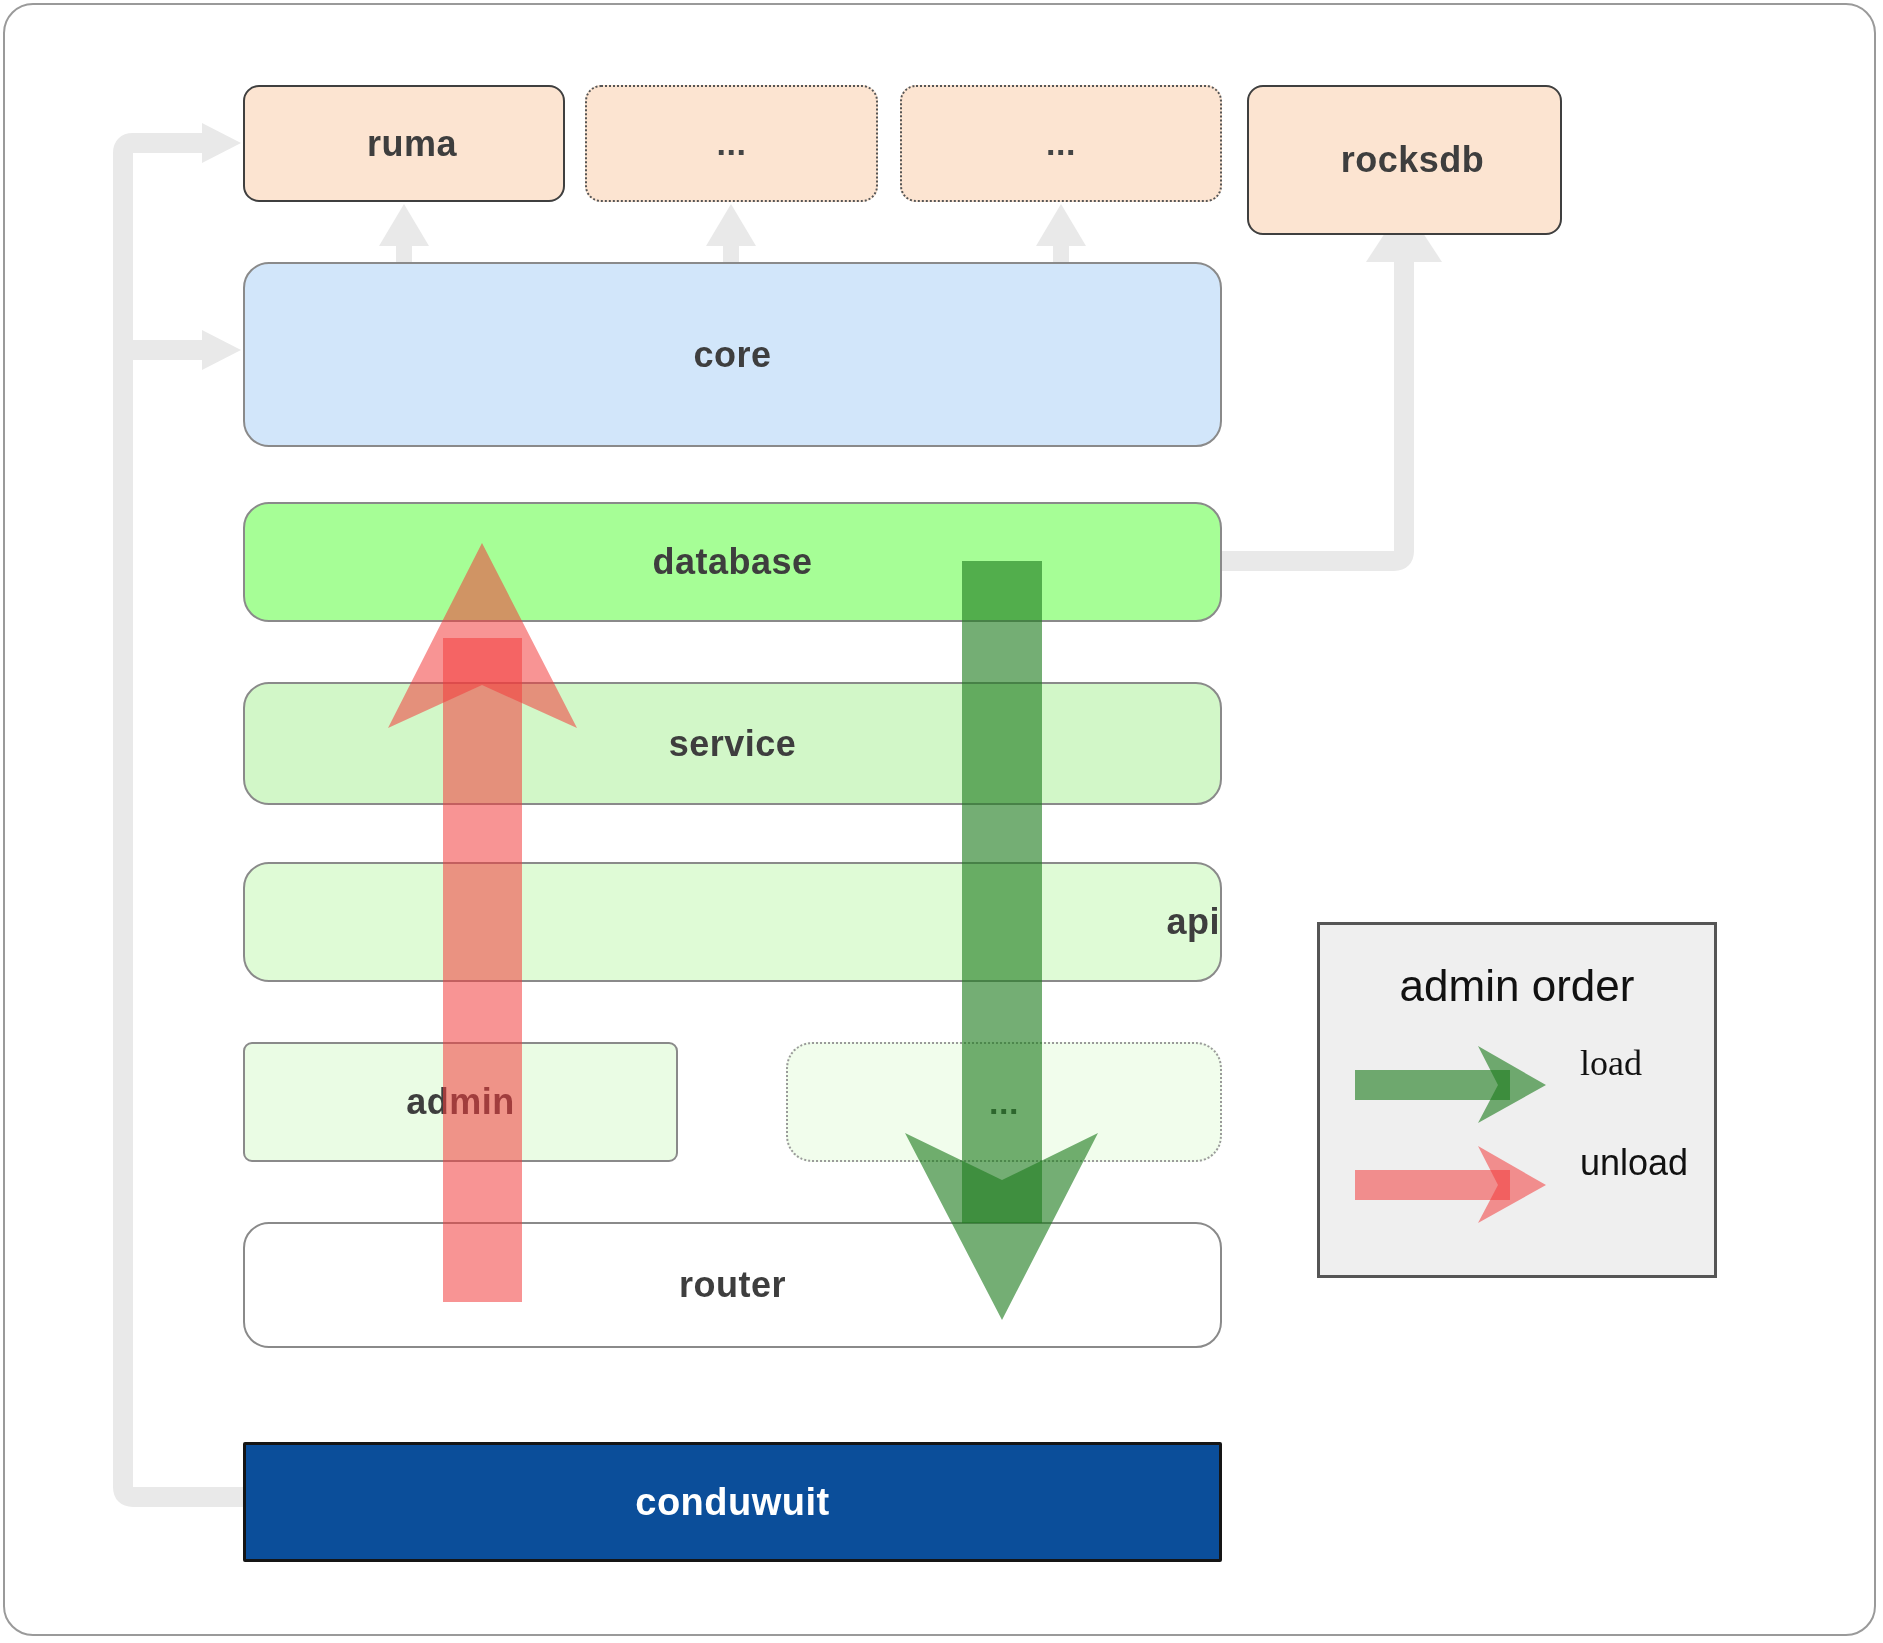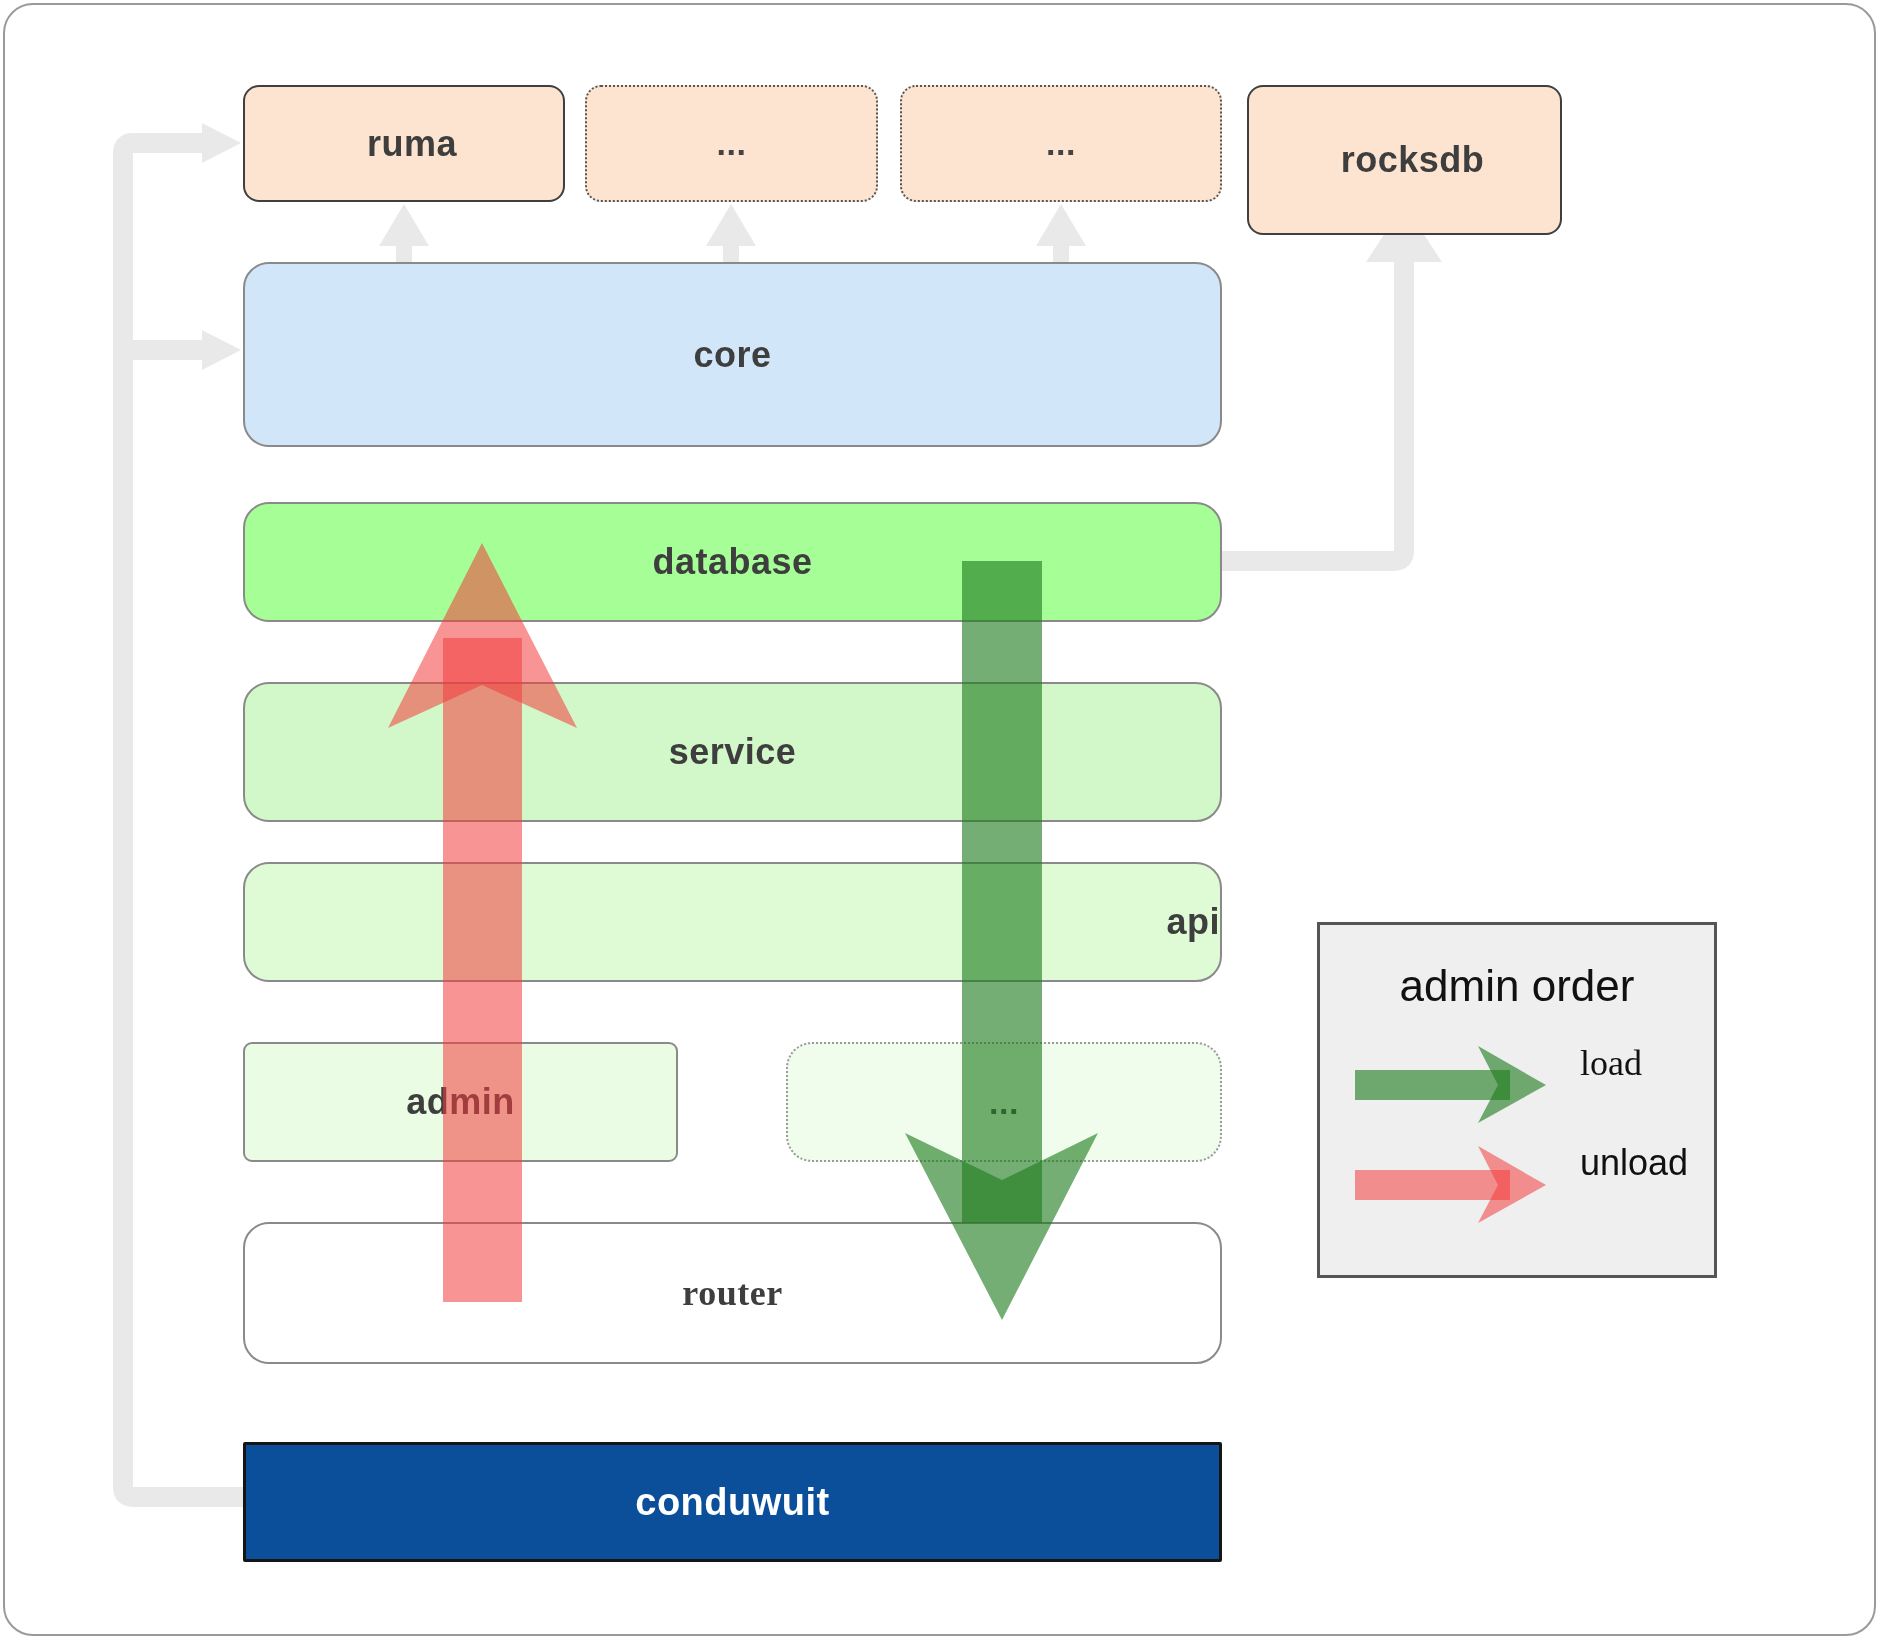--- a/index.html
+++ b/index.html
@@ -31,30 +31,30 @@
   .peach{background:var(--peach-fill); border:2.5px solid var(--solid-box-border); border-radius:16px;padding-left:16px;}
   .peach-dotted{background:var(--peach-fill); border:2.5px dotted var(--dotted-box-border); border-radius:16px;}
   #b-ruma{left:243px; top:85px; width:322px; height:117px;}
   #b-e1{left:585px; top:85px; width:293px; height:117px;}
   #b-e2{left:900px; top:85px; width:322px; height:117px;}
   #b-rocksdb{left:1247px; top:85px; width:315px; height:150px;}
   #b-core{left:243px; top:262px; width:979px; height:185px; background:var(--core-fill);
     border:2.5px solid var(--layer-border); border-radius:26px;}
   #b-database{left:243px; top:502px; width:979px; height:120px; background:var(--database-fill);
     border:2.5px solid var(--layer-border); border-radius:26px;}
-  #b-service{left:243px; top:682px; width:979px; height:140px; background:var(--service-fill);
+  #b-service{left:243px; top:682px; width:979px; height:123px; background:var(--service-fill);
     border:2.5px solid var(--layer-border); border-radius:26px;}
   #b-api{left:243px; top:862px; width:979px; height:120px; background:var(--api-fill);
     border:2.5px solid var(--layer-border); border-radius:26px;justify-content:flex-end;}
   #b-admin{left:243px; top:1042px; width:435px; height:120px; background:var(--admin-fill);
     border:2px solid var(--layer-border); border-radius:9px;}
   #b-e3{left:786px; top:1042px; width:436px; height:120px; background:var(--ellipsis-row-fill);
     border:2px dotted var(--ellipsis-row-border); border-radius:26px;}
-  #b-router{left:243px; top:1222px; width:979px; height:142px; background:var(--router-fill);
-    border:2px solid var(--layer-border); border-radius:26px;font-family:Liberation Serif, serif;}
+  #b-router{left:243px; top:1222px; width:979px; height:126px; background:var(--router-fill);
+    border:2px solid var(--layer-border); border-radius:26px;}
   #b-conduwuit{left:243px; top:1442px; width:979px; height:120px; background:var(--conduwuit-fill);
     border:3px solid var(--conduwuit-border); border-radius:2px;
     color:var(--conduwuit-text); font-weight:700; font-size:38px;}
   .ellipsis-label{font-weight:700; font-size:34px; color:#444444;}
   #legend{
     position:absolute; z-index:2; left:1317px; top:922px; width:400px; height:356px;
     background:var(--legend-bg); border:3px solid var(--legend-border); box-sizing:border-box;
   }
   #legend-title{
     position:absolute; left:0; top:36px; width:100%; text-align:center;

